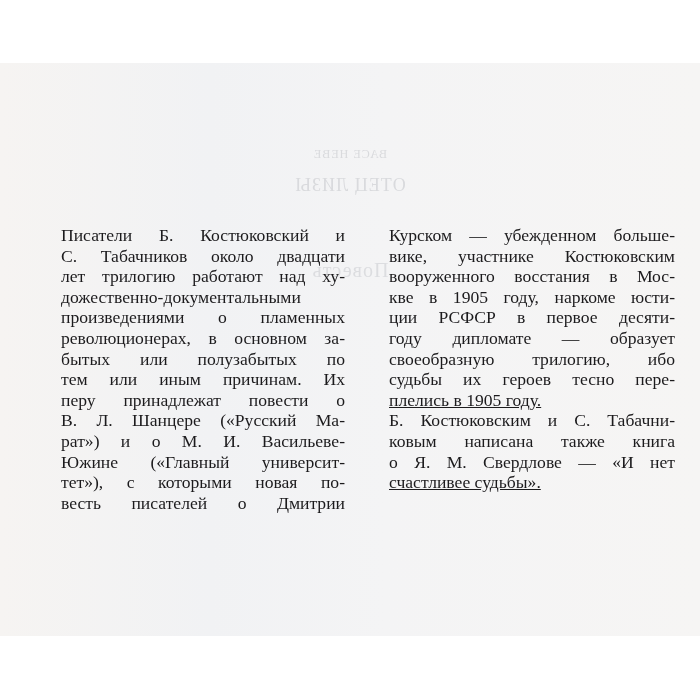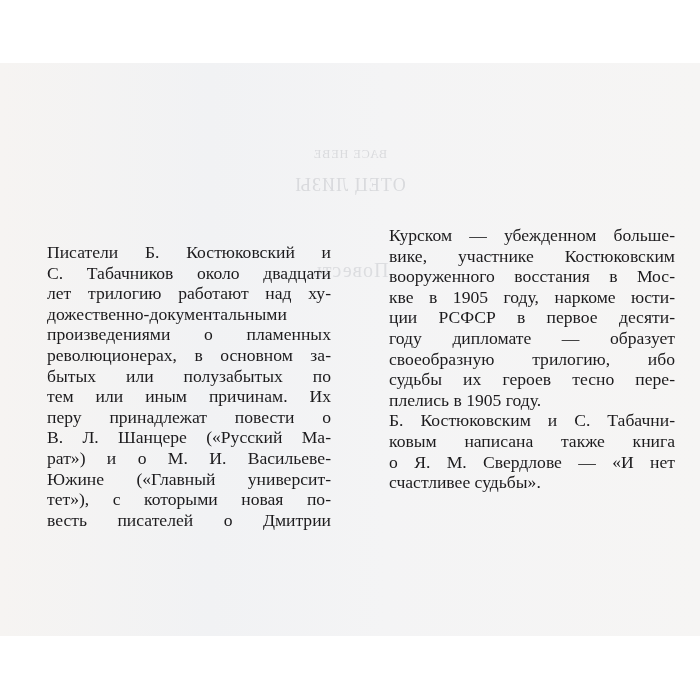--- a/index.html
+++ b/index.html
@@ -18,27 +18,27 @@
       transform: scaleX(-1); letter-spacing: 1px;
     }
     .bleed.b1 { top: 84px; font-size: 12px; }
     .bleed.b2 { top: 112px; font-size: 18px; }
     .bleed.b3 { top: 196px; font-size: 20px; color: #dcdde0; }
     .col {
       position: absolute; top: 225px;
       font-family: "Liberation Serif", serif;
       font-size: 17.6px; line-height: 20.6px; color: #1c1b1d;
     }
-    .col.left { left: 47px; width: 284px; margin-top: 17px; }
+    .col.left { left: 61px; width: 284px; }
     .col.right { left: 389px; width: 286px; }
     .line {
       display: block; white-space: nowrap;
       text-align: justify; text-align-last: justify;
     }
-    .line.last { text-align-last: left; }
+    .line.last { text-align-last: left; text-decoration: underline; }
   </style>
 </head>
 <body>
 
 <div class="page">
   <div class="bleed b1">ВАСЕ НЕВЕ</div>
   <div class="bleed b2">ОТЕЦ ЛИЗЫ</div>
   <div class="bleed b3">Повесть</div>
 </div>
 

